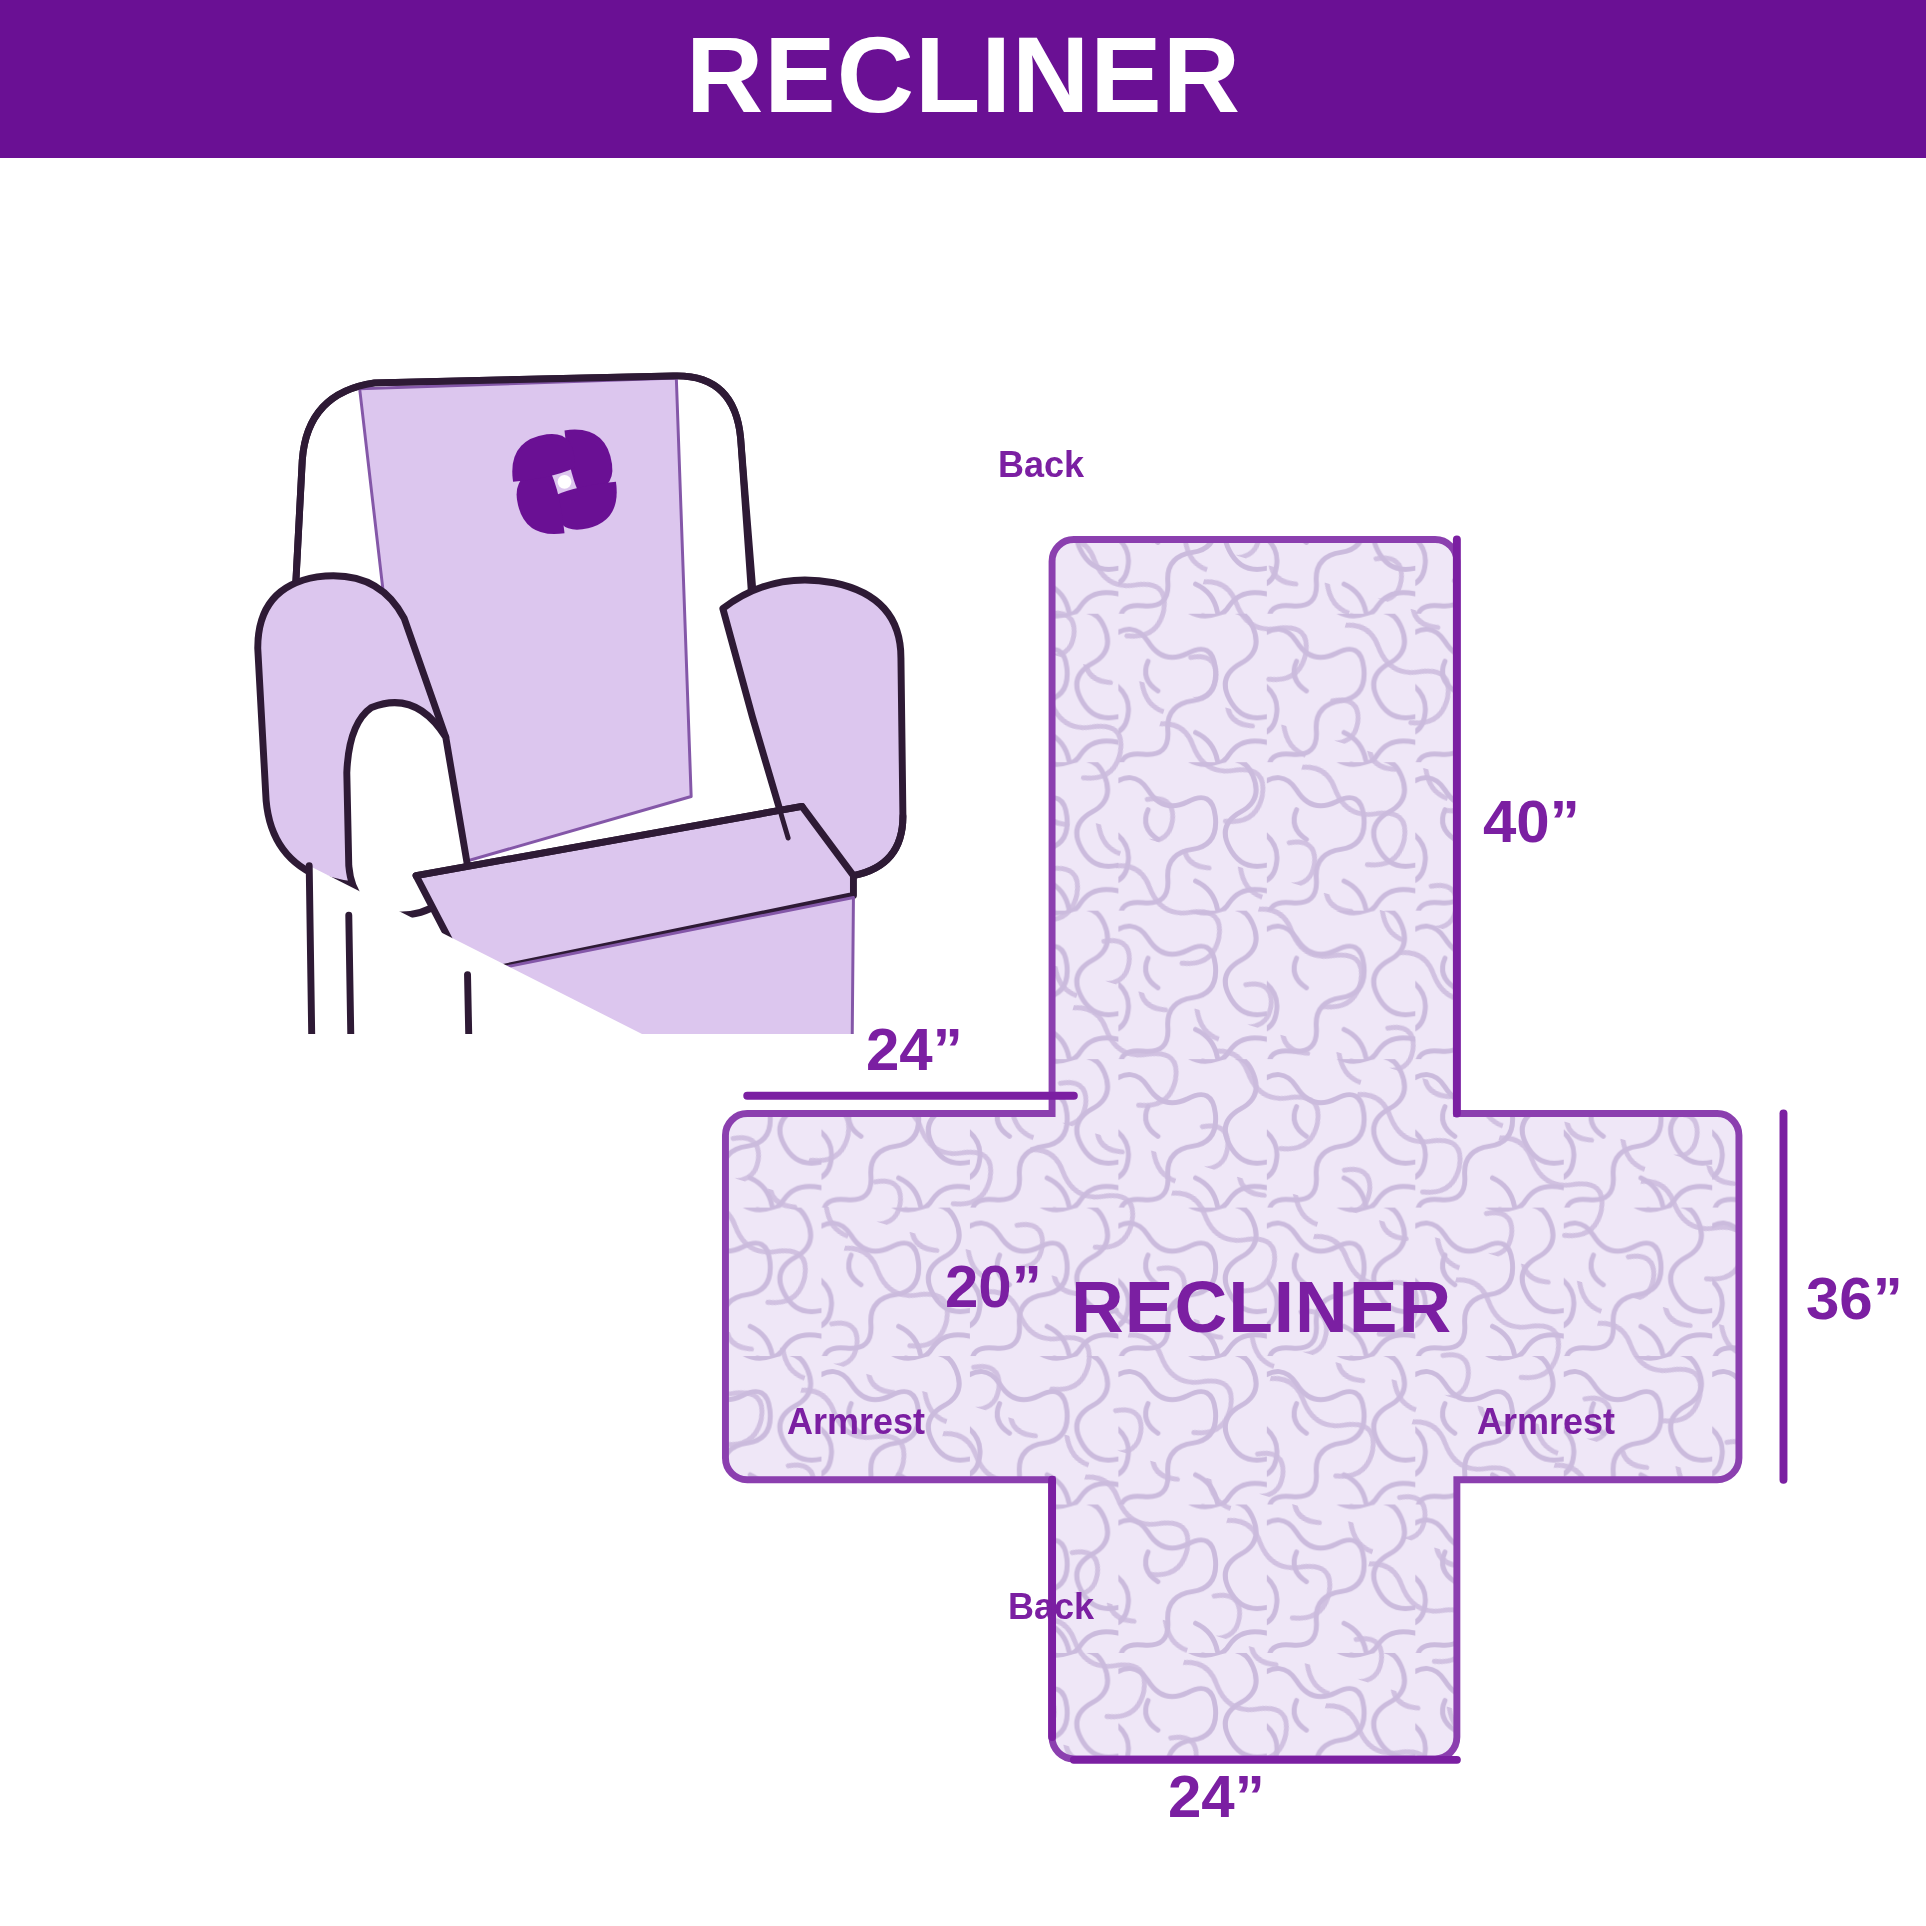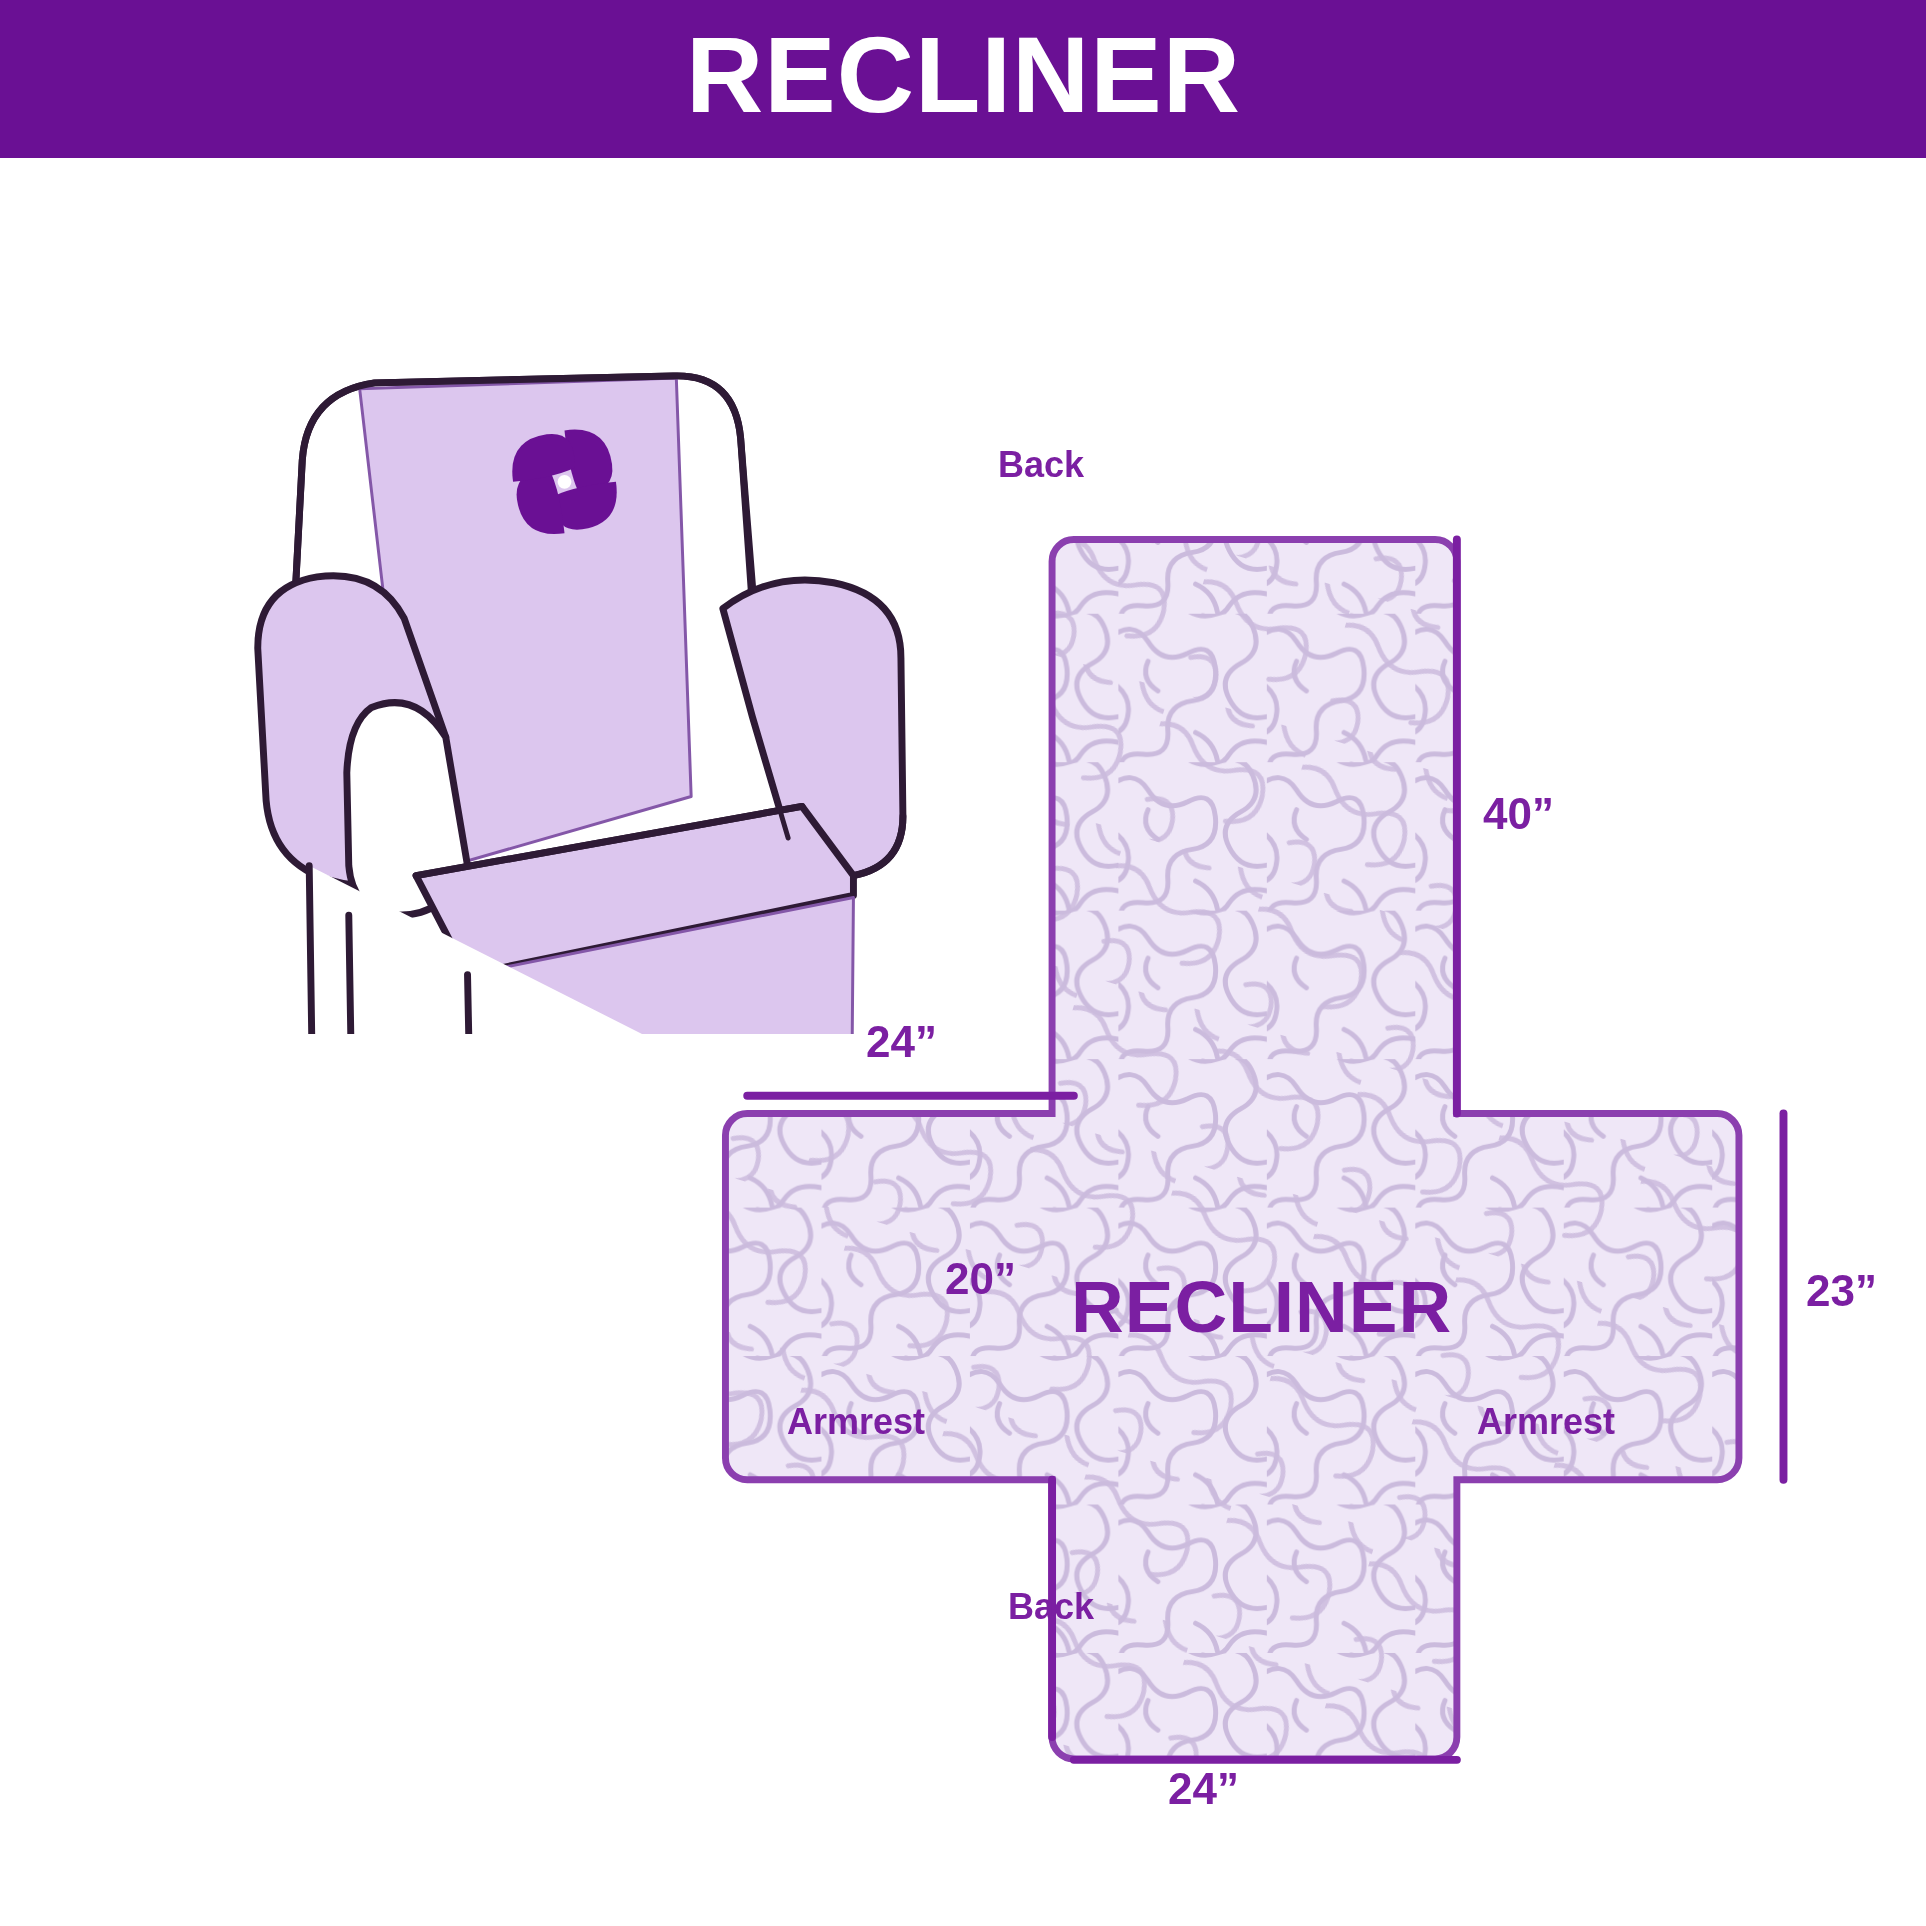--- a/index.html
+++ b/index.html
@@ -10,21 +10,21 @@
   #header{position:absolute;left:0;top:0;width:1927px;height:158px;
           background:#6A1094;display:flex;align-items:center;justify-content:center;}
   #header-title{color:#ffffff;font-size:107px;font-weight:700;letter-spacing:1px;
                 line-height:1;transform:translateY(-4px);}
 
   
   #chair-illustration{position:absolute;left:119px;top:183px;width:891px;height:851px;}
   #cover-diagram{position:absolute;left:673px;top:465px;width:1253px;height:1406px;}
 
   
-  .dim-label{position:absolute;color:#7B1FA2;font-weight:700;font-size:44px;
+  .dim-label{position:absolute;color:#7B1FA2;font-weight:700;font-size:60px;
              line-height:1;white-space:nowrap;}
   .part-label{position:absolute;color:#7B1FA2;font-weight:700;font-size:36px;
               line-height:1;white-space:nowrap;}
   #center-label{position:absolute;color:#7B1FA2;font-weight:700;font-size:73px;
                 line-height:1;white-space:nowrap;letter-spacing:1px;}
 
   #lbl-back   {left:998px;top:447px;}
   #lbl-front  {left:1008px;top:1589px;}
   #lbl-arm-l  {left:787px; top:1404px;}
   #lbl-arm-r  {left:1477px;top:1404px;}
@@ -140,16 +140,16 @@
 
 <div class="part-label" id="lbl-back">Back</div>
 <div class="part-label" id="lbl-arm-l">Armrest</div>
 <div class="part-label" id="lbl-arm-r">Armrest</div>
 <div class="part-label" id="lbl-front">Back</div>
 
 <div id="center-label">RECLINER</div>
 
 <div class="dim-label" id="dim-40">40”</div>
 <div class="dim-label" id="dim-24t">24”</div>
-<div class="dim-label" id="dim-23">23”</div>
+<div class="dim-label" id="dim-23">36”</div>
 <div class="dim-label" id="dim-19">20”</div>
 <div class="dim-label" id="dim-24b">24”</div>
 
 
 </body></html>

